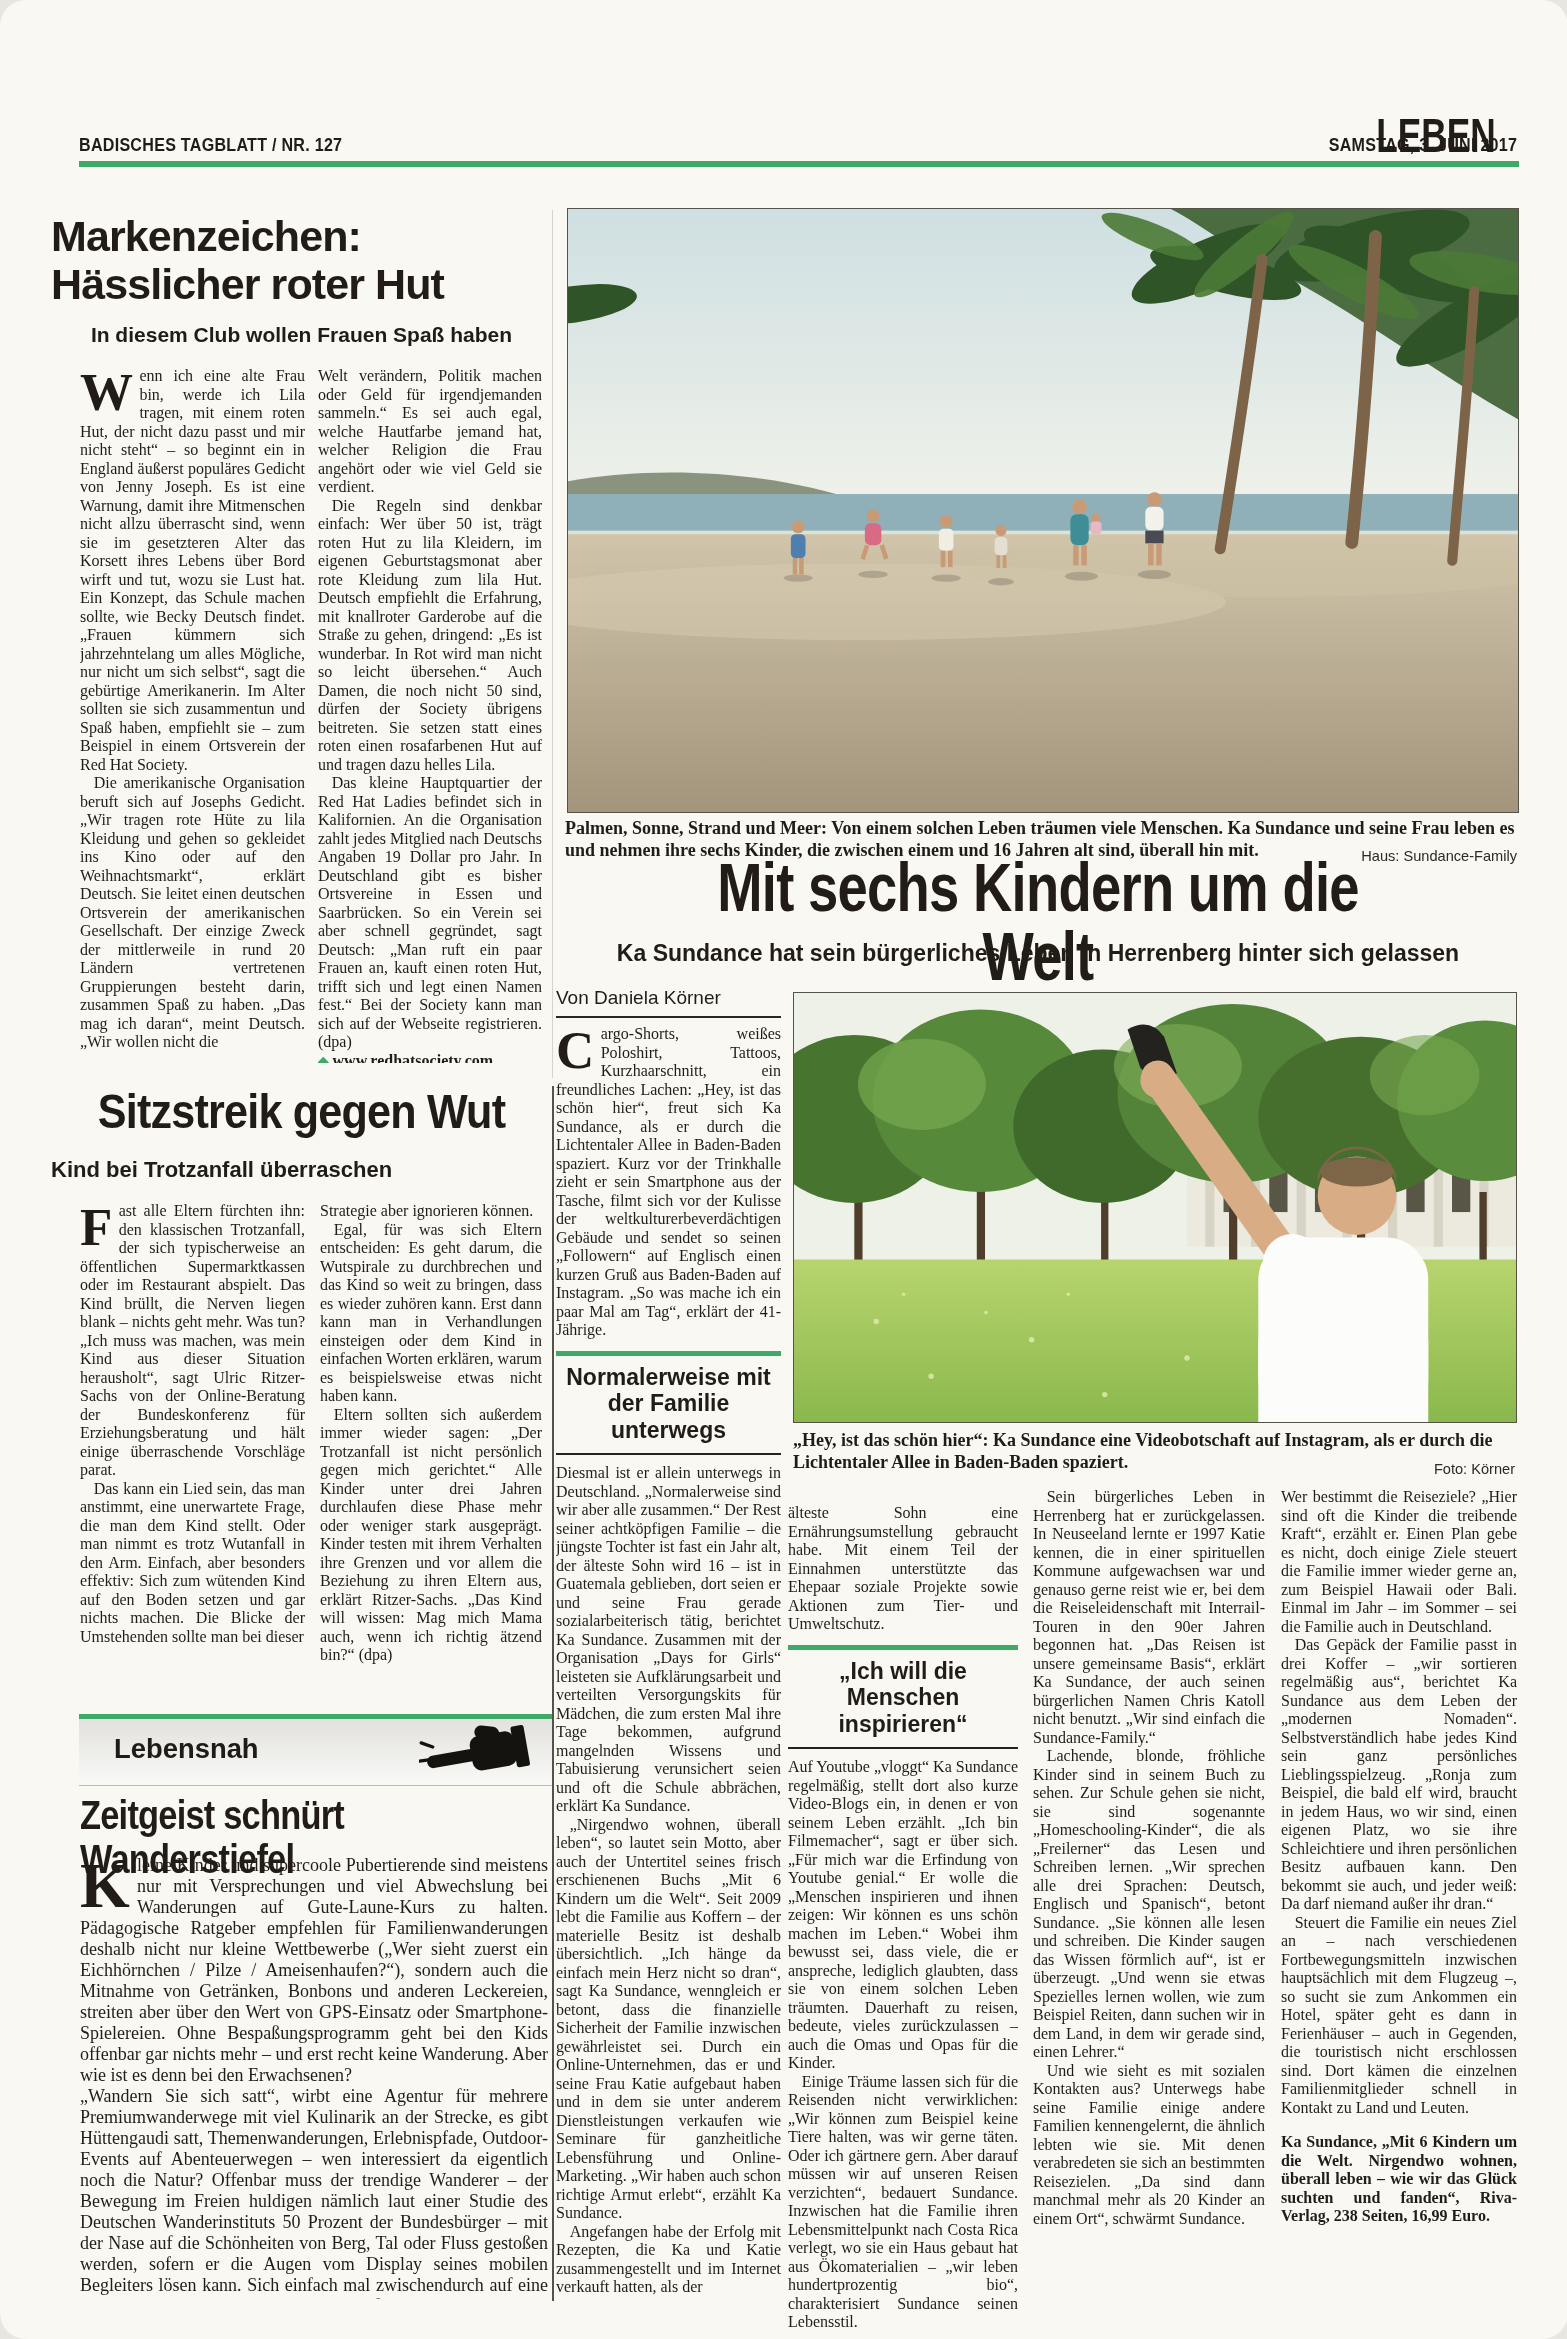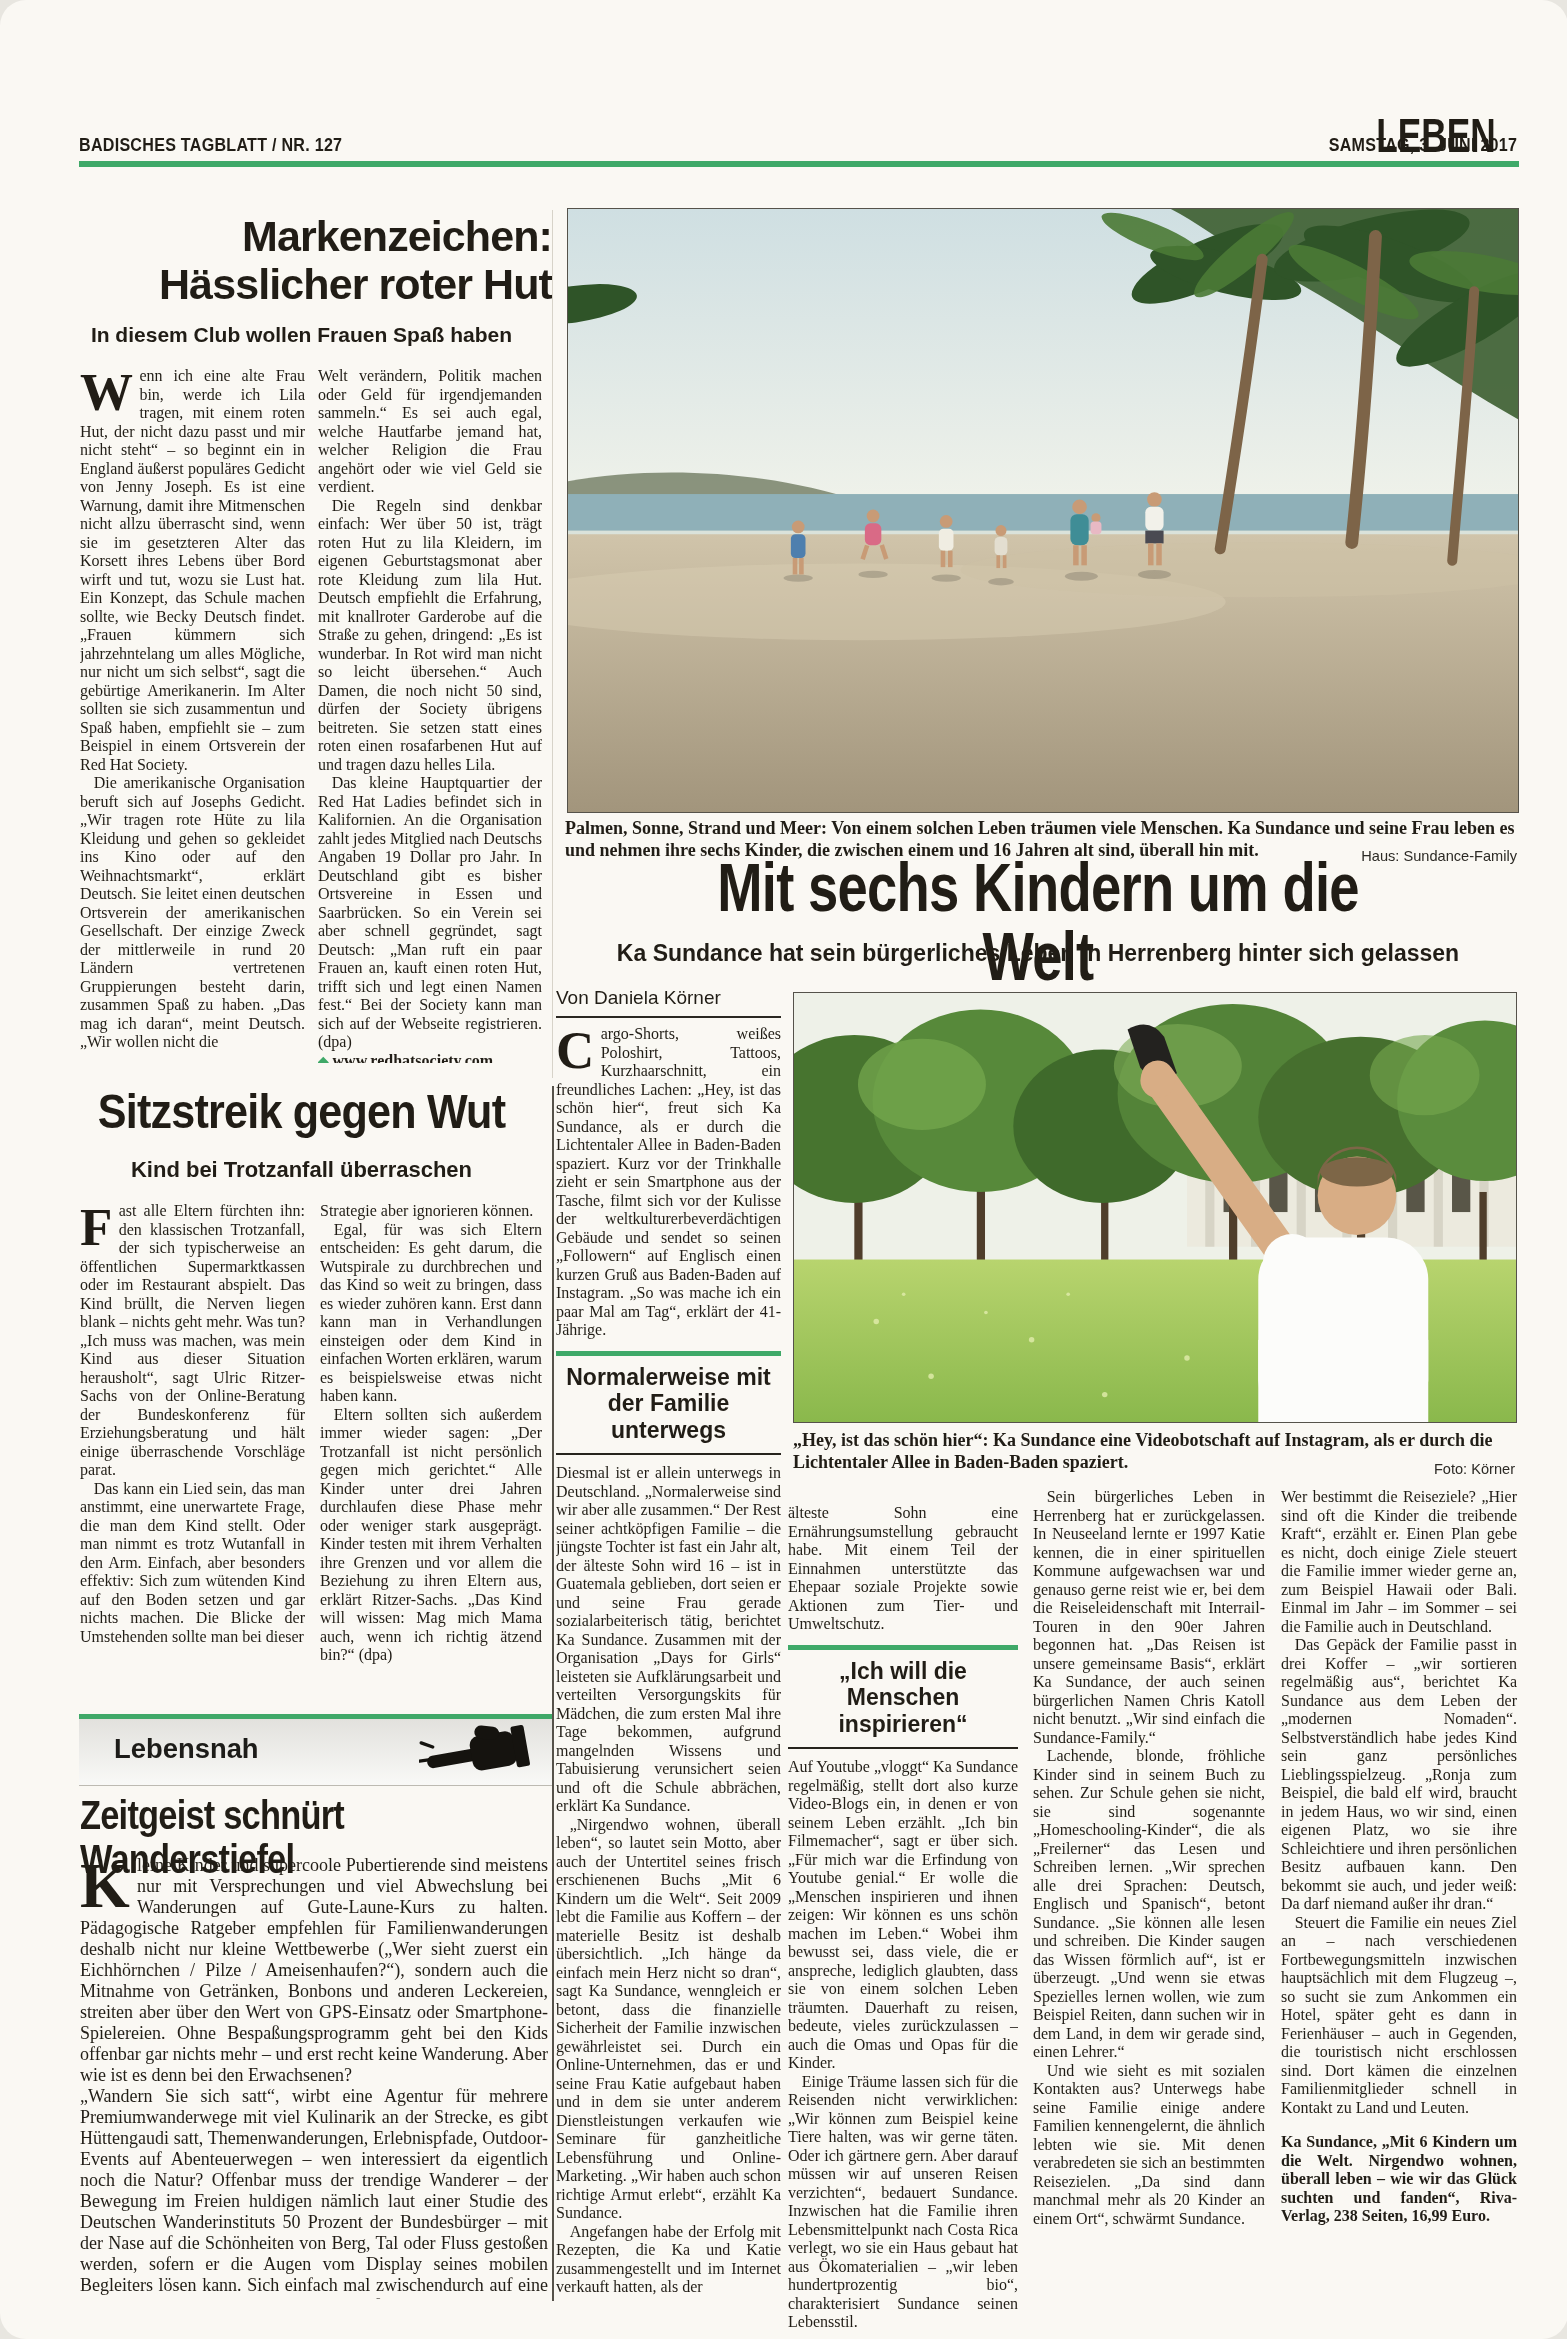--- a/index.html
+++ b/index.html
@@ -15,28 +15,28 @@
   
   .col{overflow:hidden;}
   .col p{margin:0;font-size:16px;line-height:18.5px;text-align:justify;}
   .col p.ind{text-indent:13.7px;}
   .dropcap{float:left;font:700 53px/42px "Liberation Serif",serif;padding:3.7px 6.4px 0 0;}
   .colhead{margin:11px 0 9.1px;border-top:5.5px solid #3fa968;border-bottom:2.7px solid #26231d;
            padding:8.2px 1.8px 10px;text-align:center;font:700 23px/26.5px "Liberation Sans",sans-serif;}
   .dia{color:#3fa968;font-size:13.7px;}
   .linkline{font-weight:700;}
   
-  .a1-h1{left:51px;width:501px;top:212px;font:700 43px/48px "Liberation Sans",sans-serif;letter-spacing:-0.9px;text-align:right;}
+  .a1-h1{left:51px;width:501px;top:212px;font:700 43px/48px "Liberation Sans",sans-serif;letter-spacing:-0.9px;text-align:left;}
   .a1-sub{left:51px;width:501px;top:323px;font:700 21px/24px "Liberation Sans",sans-serif;text-align:center;}
   .a1-col1{left:80px;top:367px;width:225px;height:696px;}
   .a1-col2{left:318px;top:367px;width:224px;height:696px;}
   
   .sz-h1{left:51px;width:501px;top:1086px;text-align:center;}
   .sz-h1 span{display:inline-block;font:700 49px/51px "Liberation Sans",sans-serif;transform:scaleX(.88);transform-origin:center;letter-spacing:-0.9px;}
-  .sz-sub{left:51px;width:501px;top:1157px;font:700 22px/25px "Liberation Sans",sans-serif;text-align:center;}
+  .sz-sub{left:51px;width:501px;top:1157px;font:700 22px/25px "Liberation Sans",sans-serif;}
   .sz-col1{left:80px;top:1202px;width:225px;height:517px;}
   .sz-col2{left:320px;top:1202px;width:222px;height:517px;}
   
   .leb-box{left:79px;top:1714px;width:473px;height:66px;border-top:5.5px solid #3fa968;
            background:linear-gradient(180deg,#e2e1dd,#f9f9f7);border-bottom:0.9px solid #bdbab2;}
   .leb-label{position:absolute;left:35px;top:14.6px;font:700 27.4px/29px "Liberation Sans",sans-serif;color:#1d1c19;}
   .leb-hand{position:absolute;right:16.4px;top:3.7px;width:117px;height:58px;}
   
   .zg-h1{left:80px;top:1793px;width:475px;}
   .zg-h1 span{display:inline-block;font:700 40px/44px "Liberation Sans",sans-serif;transform:scaleX(.86);transform-origin:left center;letter-spacing:-0.9px;}

